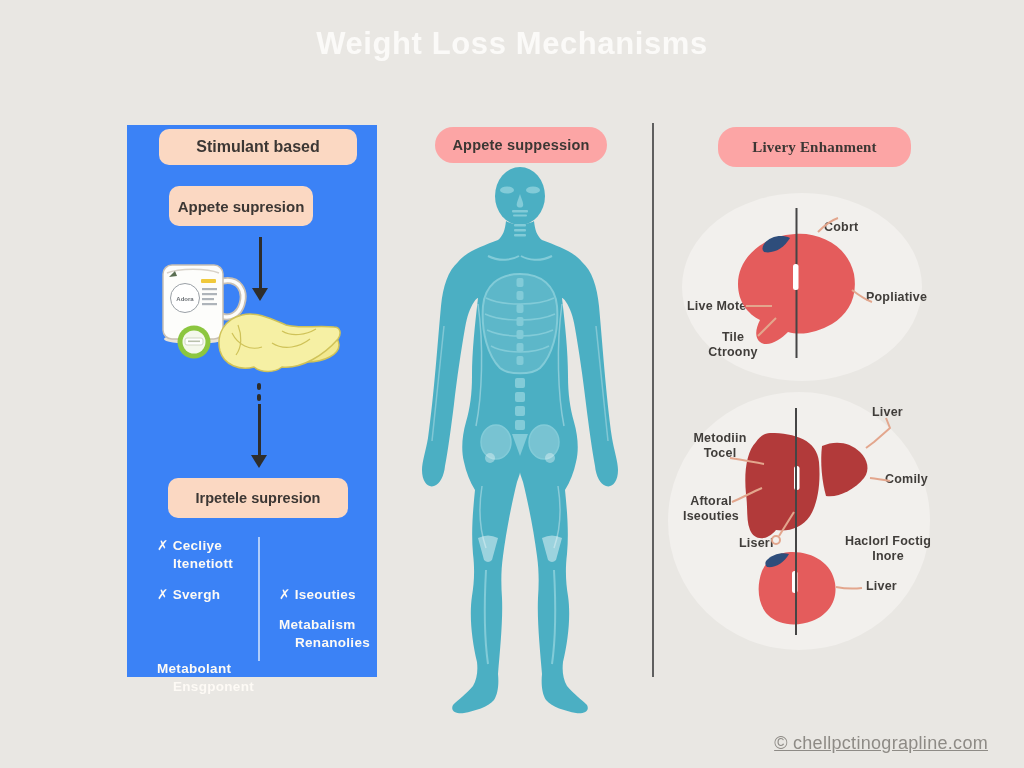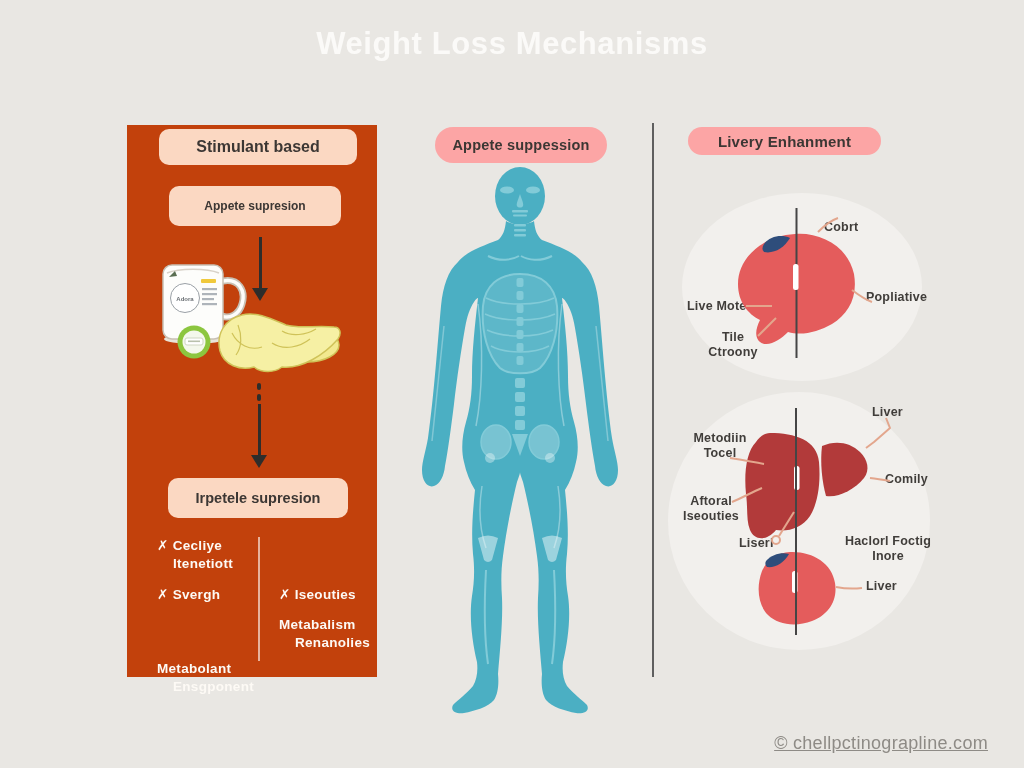--- a/index.html
+++ b/index.html
@@ -4,21 +4,21 @@
 <style>
   html,body{margin:0;padding:0;background:#dcdad6;}
   #canvas{
     position:relative;width:1024px;height:768px;overflow:hidden;
     background:#e9e7e3;font-family:"Liberation Sans","DejaVu Sans",sans-serif;
   }
   #title{
     position:absolute;top:26px;left:0;width:1024px;text-align:center;
     font-size:31px;font-weight:800;color:#fbfaf8;letter-spacing:.6px;
   }
-  #left-panel{position:absolute;left:127px;top:125px;width:250px;height:552px;background:#c2410c;}
+  #left-panel{position:absolute;left:127px;top:125px;width:250px;height:552px;background:#3b82f6;}
   .bubble{
     position:absolute;background:#fbd8c2;border-radius:10px;
     display:flex;align-items:center;justify-content:center;
     color:#3c3734;font-weight:700;
   }
   .pill{
     position:absolute;background:#fca5a5;border-radius:18px;
     display:flex;align-items:center;justify-content:center;
     color:#3c3734;font-weight:700;font-size:15px;letter-spacing:.2px;
   }
@@ -48,21 +48,21 @@
 <body>
 
 <div id="canvas">
 
   <div id="title">Weight Loss Mechanisms</div>
 
   <div id="left-panel">
 
     <div class="bubble" style="left:32px;top:4px;width:198px;height:36px;font-size:16px;">Stimulant based</div>
 
-    <div class="bubble" style="left:42px;top:61px;width:172px;height:40px;font-size:12px;">Appete supresion</div>
+    <div class="bubble" style="left:42px;top:61px;width:144px;height:40px;font-size:15px;">Appete supresion</div>
 
     <div class="arrow-shaft" style="left:132px;top:112px;height:52px;"></div>
     <div class="arrow-head" style="left:125px;top:163px;"></div>
 
     <svg style="left:22px;top:132px;" width="100" height="104" viewBox="0 0 100 104">
       <ellipse cx="45" cy="82" rx="30" ry="5" fill="#e9e3d8"></ellipse>
       <path d="M74,24 C90,21 97,34 93,47 C90,58 80,62 73,59" fill="none" stroke="#c8c0b4" stroke-width="7" stroke-linecap="round"></path>
       <path d="M74,24 C90,21 97,34 93,47 C90,58 80,62 73,59" fill="none" stroke="#fdfdfb" stroke-width="3.5" stroke-linecap="round"></path>
       <rect x="14" y="8" width="60" height="74" rx="9" fill="#fdfdfb" stroke="#c8c0b4" stroke-width="1.5"></rect>
       <path d="M18,16 C30,11 58,11 70,16" fill="none" stroke="#d8d2c8" stroke-width="1.5"></path>
@@ -198,21 +198,21 @@
 
     <path d="M58,372 Q68,367 78,372 L72,394 Q68,398 64,394 Z" fill="rgba(255,255,255,0.45)"></path>
     <path d="M122,372 Q132,367 142,372 L136,394 Q132,398 128,394 Z" fill="rgba(255,255,255,0.45)"></path>
 
     <path d="M66,404 C64,440 64,470 68,498" fill="none" stroke="#82cbd8" stroke-width="2"></path>
     <path d="M134,404 C136,440 136,470 132,498" fill="none" stroke="#82cbd8" stroke-width="2"></path>
   </svg>
 
   <div id="main-divider"></div>
 
-  <div class="pill" style="left:688px;top:127px;width:193px;height:28px;">Livery Enhanment</div>
+  <div class="pill" style="left:718px;top:127px;width:193px;height:40px;font-family:Liberation Serif, serif;">Livery Enhanment</div>
 
   <div class="circle-bg" style="left:682px;top:193px;width:240px;height:188px;"></div>
   <div class="circle-bg" style="left:668px;top:392px;width:262px;height:258px;"></div>
 
   <svg style="left:680px;top:190px;z-index:4;" width="250" height="190" viewBox="0 0 250 190">
     <path d="M115,44 C140,42 168,56 174,84 C178,108 168,124 152,134
              C138,142 122,146 108,142 C100,150 88,158 80,152
              C74,147 76,138 80,130 C68,124 58,112 58,94 C58,68 82,46 115,44 Z" fill="#e45c5c"></path>
     <path d="M84,54 C90,46 102,44 110,48 C104,58 94,64 84,62 C82,60 82,57 84,54 Z" fill="#2e4d7b"></path>
     <line x1="116.5" y1="18" x2="116.5" y2="168" stroke="#454545" stroke-width="2"></line>

